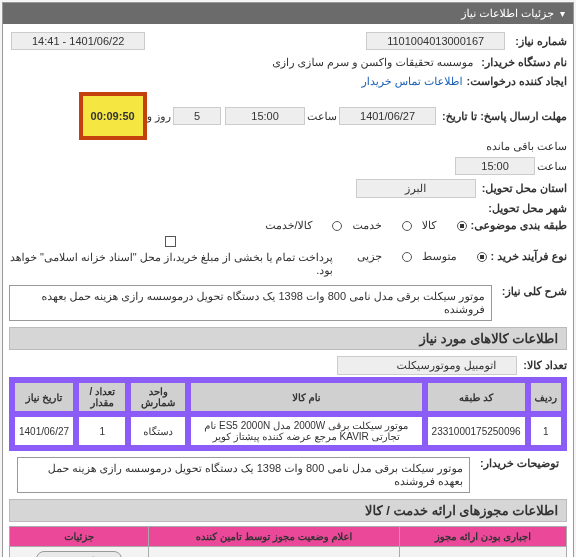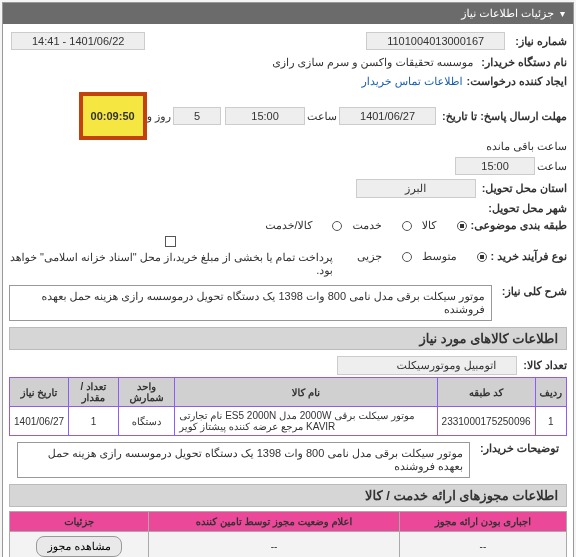--- a/index.html
+++ b/index.html
@@ -87,26 +87,26 @@
   background: #fff;
   margin: 2px 8px 6px 8px;
   font-size: 11px;
 }
 table.items {
   width: 100%;
   border-collapse: collapse;
   font-size: 10px;
 }
 table.items th, table.items td {
-  border: 1px solid #8b5cf6;
+  border: 6px solid #8b5cf6;
   padding: 3px 4px;
   text-align: center;
 }
 table.items th { background: #d0d0d0; font-weight: bold; }
-table.items td.name { text-align: left; font-size: 10px; }
+table.items td.name { text-align: center; font-size: 10px; }
 .buyer-note {
   display:flex; align-items:flex-start; gap:6px; margin: 6px 8px;
 }
 .buyer-note .box {
   flex:1; border:1px solid #999; background:#fff; padding:4px 6px; min-height:34px;
 }
 .status-table {
   width: 100%; border-collapse: collapse; font-size: 10px; margin-top:4px;
 }
 .status-table th, .status-table td {

